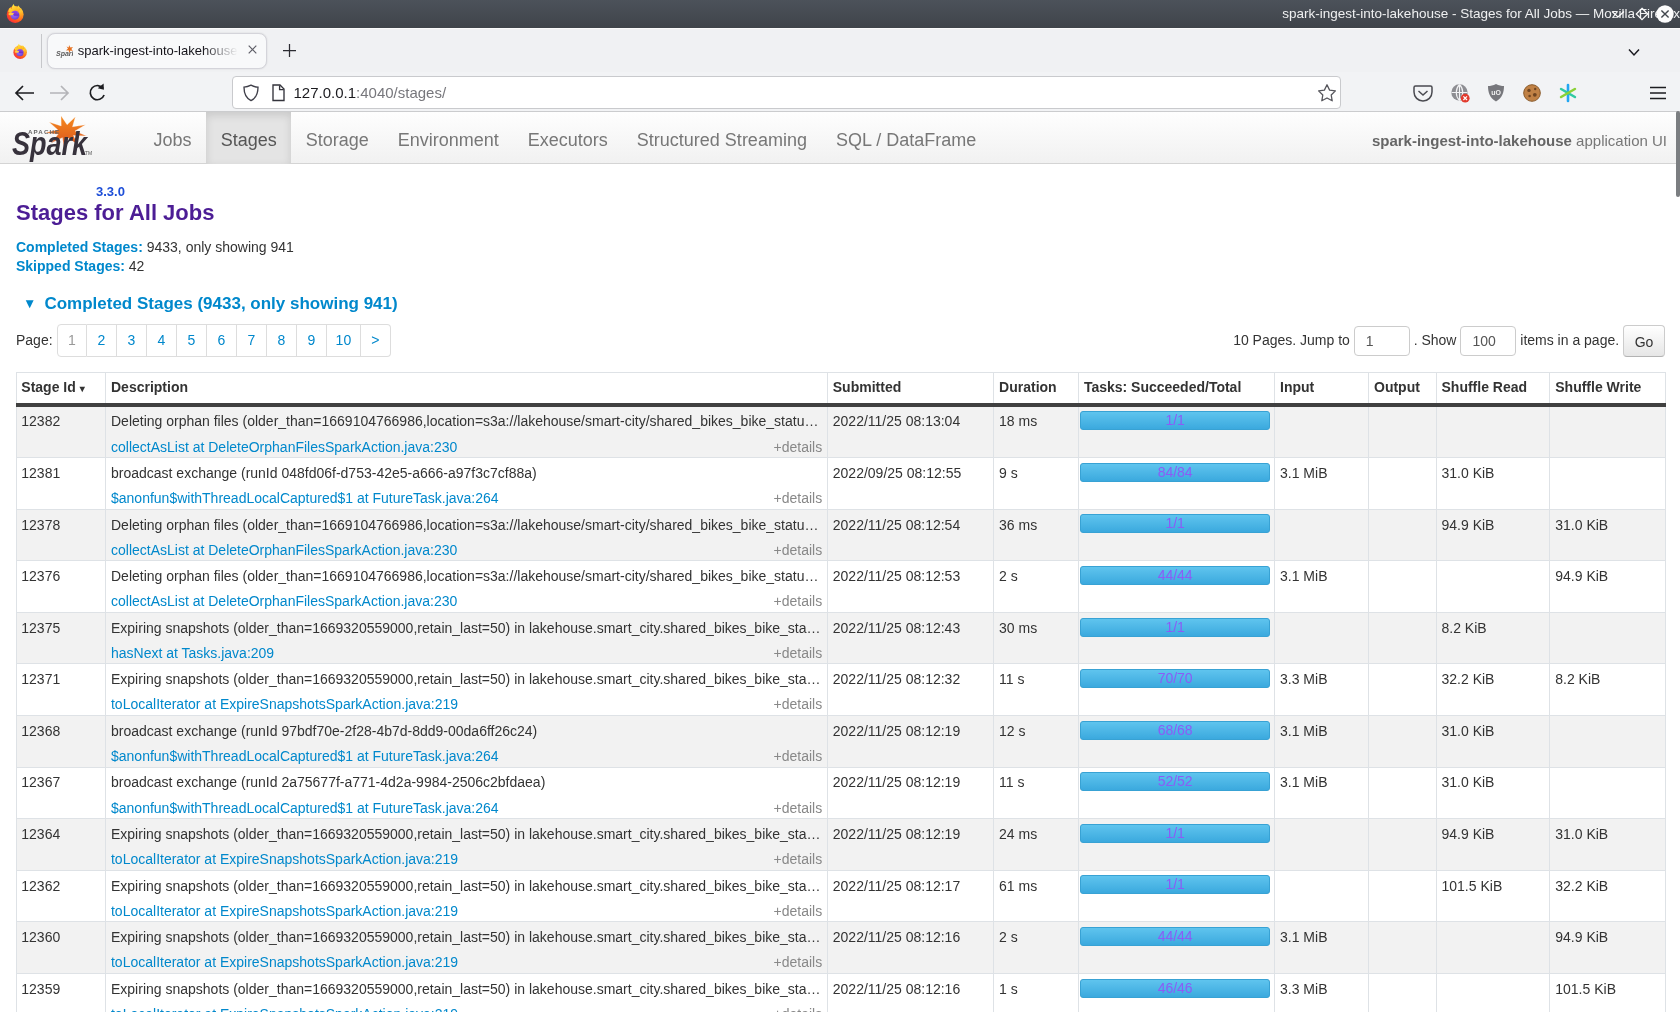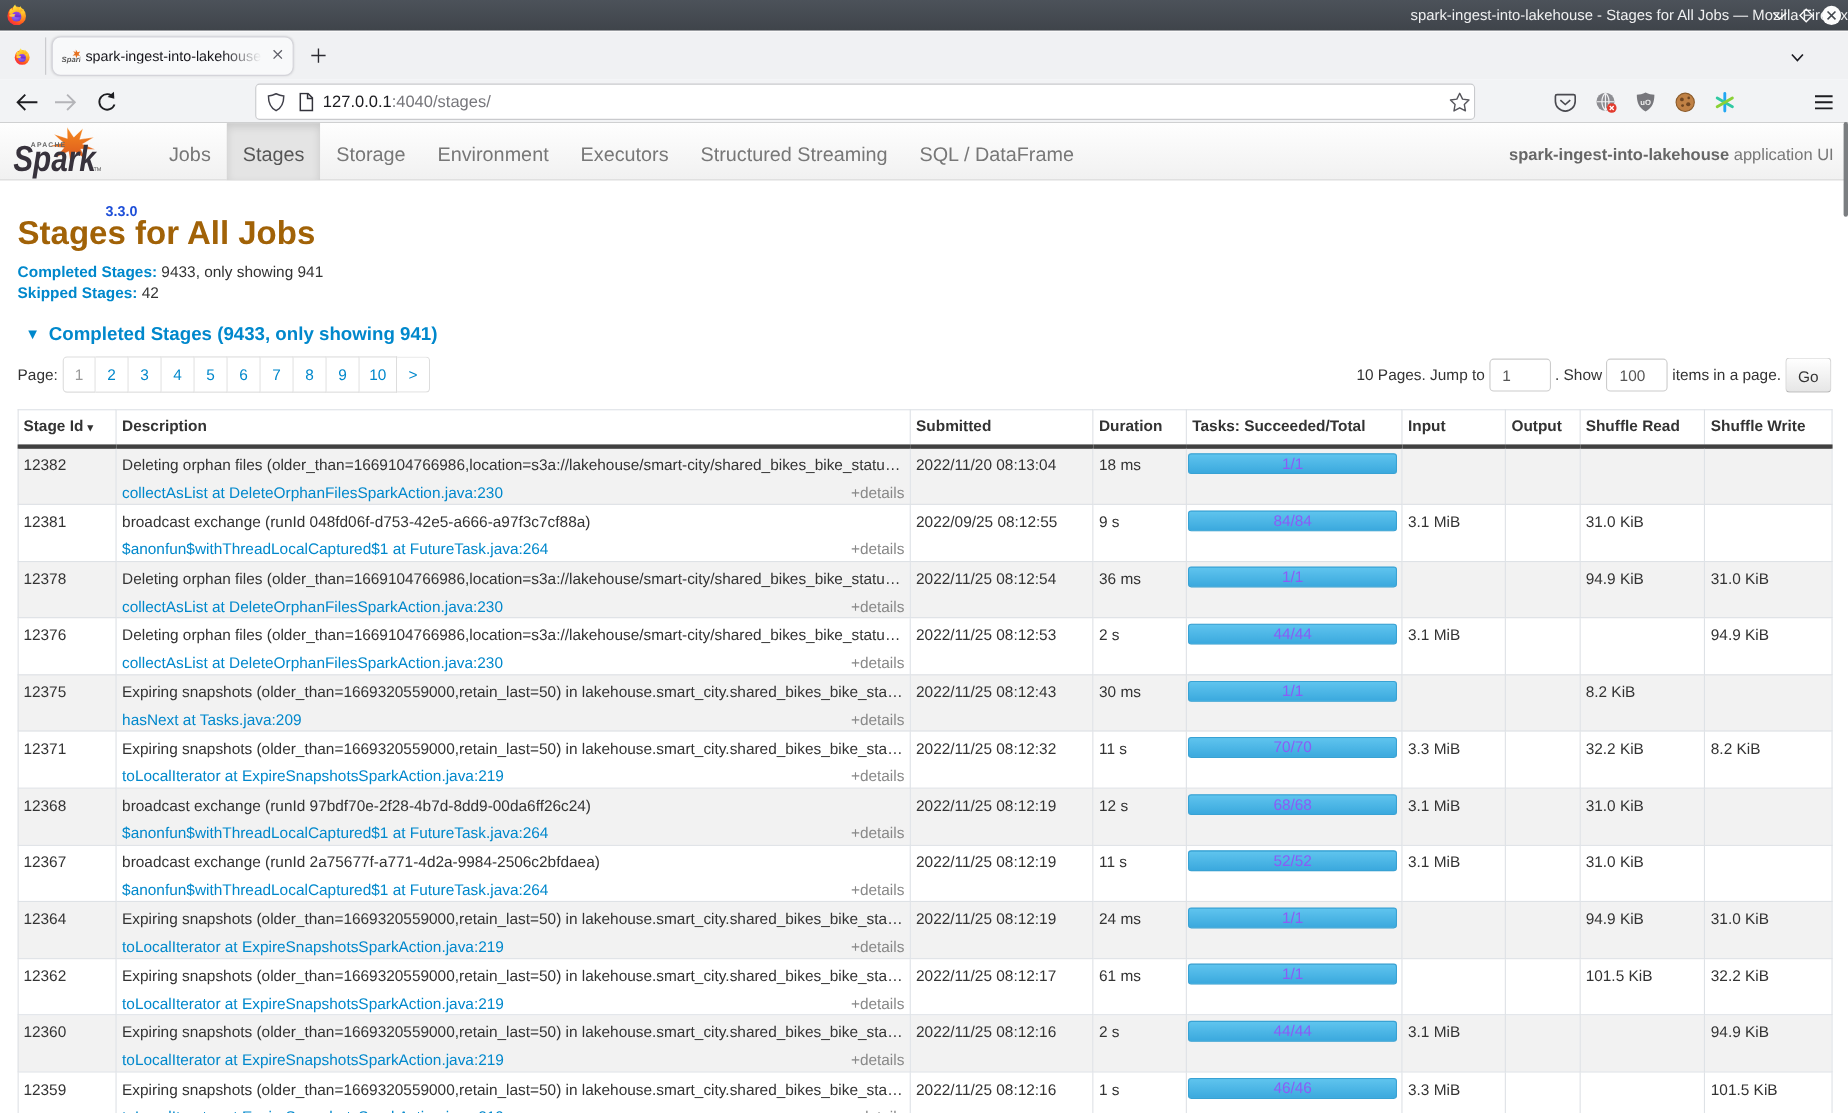--- a/index.html
+++ b/index.html
@@ -35,21 +35,21 @@
   background:linear-gradient(#fefefe, #f1f1f1); border-bottom:1px solid #d4d4d4; }
 #navbar .nav { position:absolute; left:139.1px; top:0; height:51.5px; }
 #navbar .nav a { display:inline-block; float:left; height:51.5px; line-height:57.5px; padding:0 14.5px;
   font-size:18px; color:#777; }
 #navbar .nav a.active { background:#e4e4e4; color:#555;
   box-shadow:inset 0 3px 8px rgba(0,0,0,.125); }
 #navbar .appname { position:absolute; right:13px; top:0; height:51.5px; line-height:57px;
   font-size:15px; color:#777; }
 #navbar .appname b { color:#666; }
 #version { position:absolute; left:96px; top:27.6px; font-size:13px; font-weight:bold; color:#1d4ed8;margin-top:44px; }
-h3 { position:absolute; left:16px; top:89.2px; font-size:30px; font-weight:bold; color:#a16207;
+h3 { position:absolute; left:16px; top:89.2px; font-size:22px; font-weight:bold; color:#4c1d95;
   line-height:24px; }
 #stats { position:absolute; left:16px; top:126.2px; font-size:14px; color:#333; line-height:18.5px; }
 #stats a { color:#0088cc; font-weight:bold; text-decoration:none; }
 #collhead { position:absolute; left:23px; top:182.4px; font-size:17px; font-weight:bold; color:#0088cc; }
 #collhead .caret { display:inline-block; font-size:13.5px; vertical-align:1px; margin-right:8px; }
 
 #pagerow { position:absolute; left:0; top:211.7px; width:1680px; height:34px; font-size:14px; color:#333; }
 #pagelabel { position:absolute; left:16px; top:8px; }
 ul.pagination { position:absolute; left:56.9px; top:0; list-style:none; }
 ul.pagination li { float:left; }
@@ -344,21 +344,21 @@
           <th>Shuffle Write</th>
       </tr>
     </thead>
     <tbody id="tbody">
         <tr class="odd">
           <td>12382</td>
           <td>
             <div class="desc">Deleting orphan files (older_than=1669104766986,location=s3a://lakehouse/smart-city/shared_bikes_bike_status_data/data,mode=sync) </div>
             <div class="l2"><a>collectAsList at DeleteOrphanFilesSparkAction.java:230</a><span class="det">+details</span></div>
           </td>
-          <td>2022/11/20 08:13:04</td>
+          <td>2022/11/25 08:13:04</td>
           <td>18 ms</td>
           <td class="taskcell">
             <div class="progress">
               <div class="bar" style="width:100%"></div>
               <div class="ptext">1/1</div>
             </div>
           </td>
           <td></td>
           <td></td>
           <td></td>

